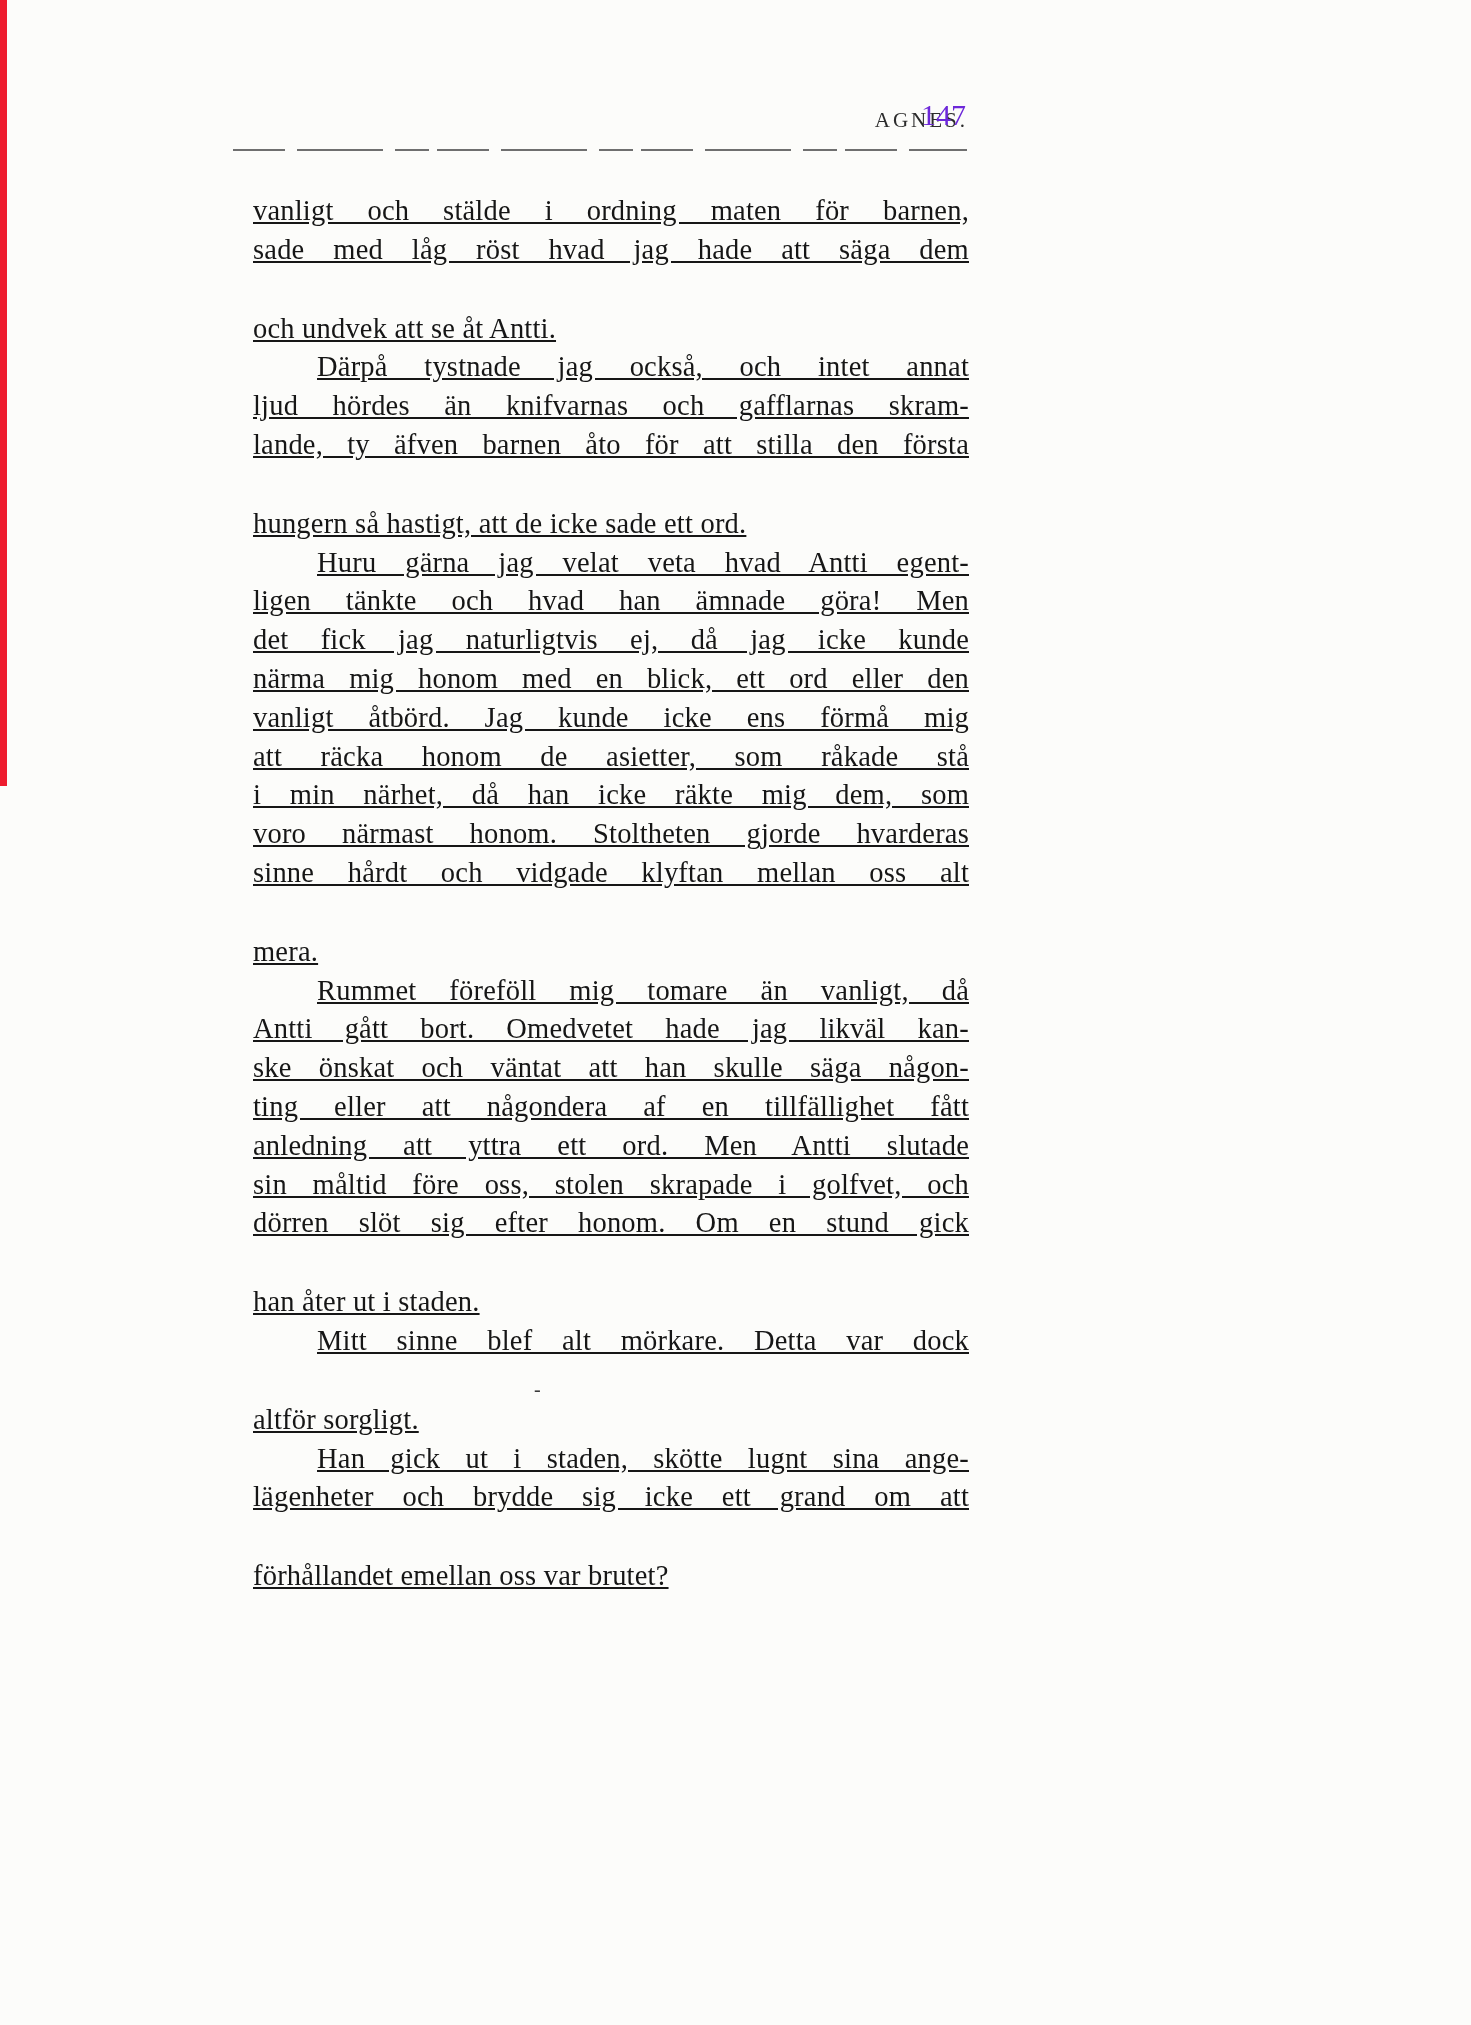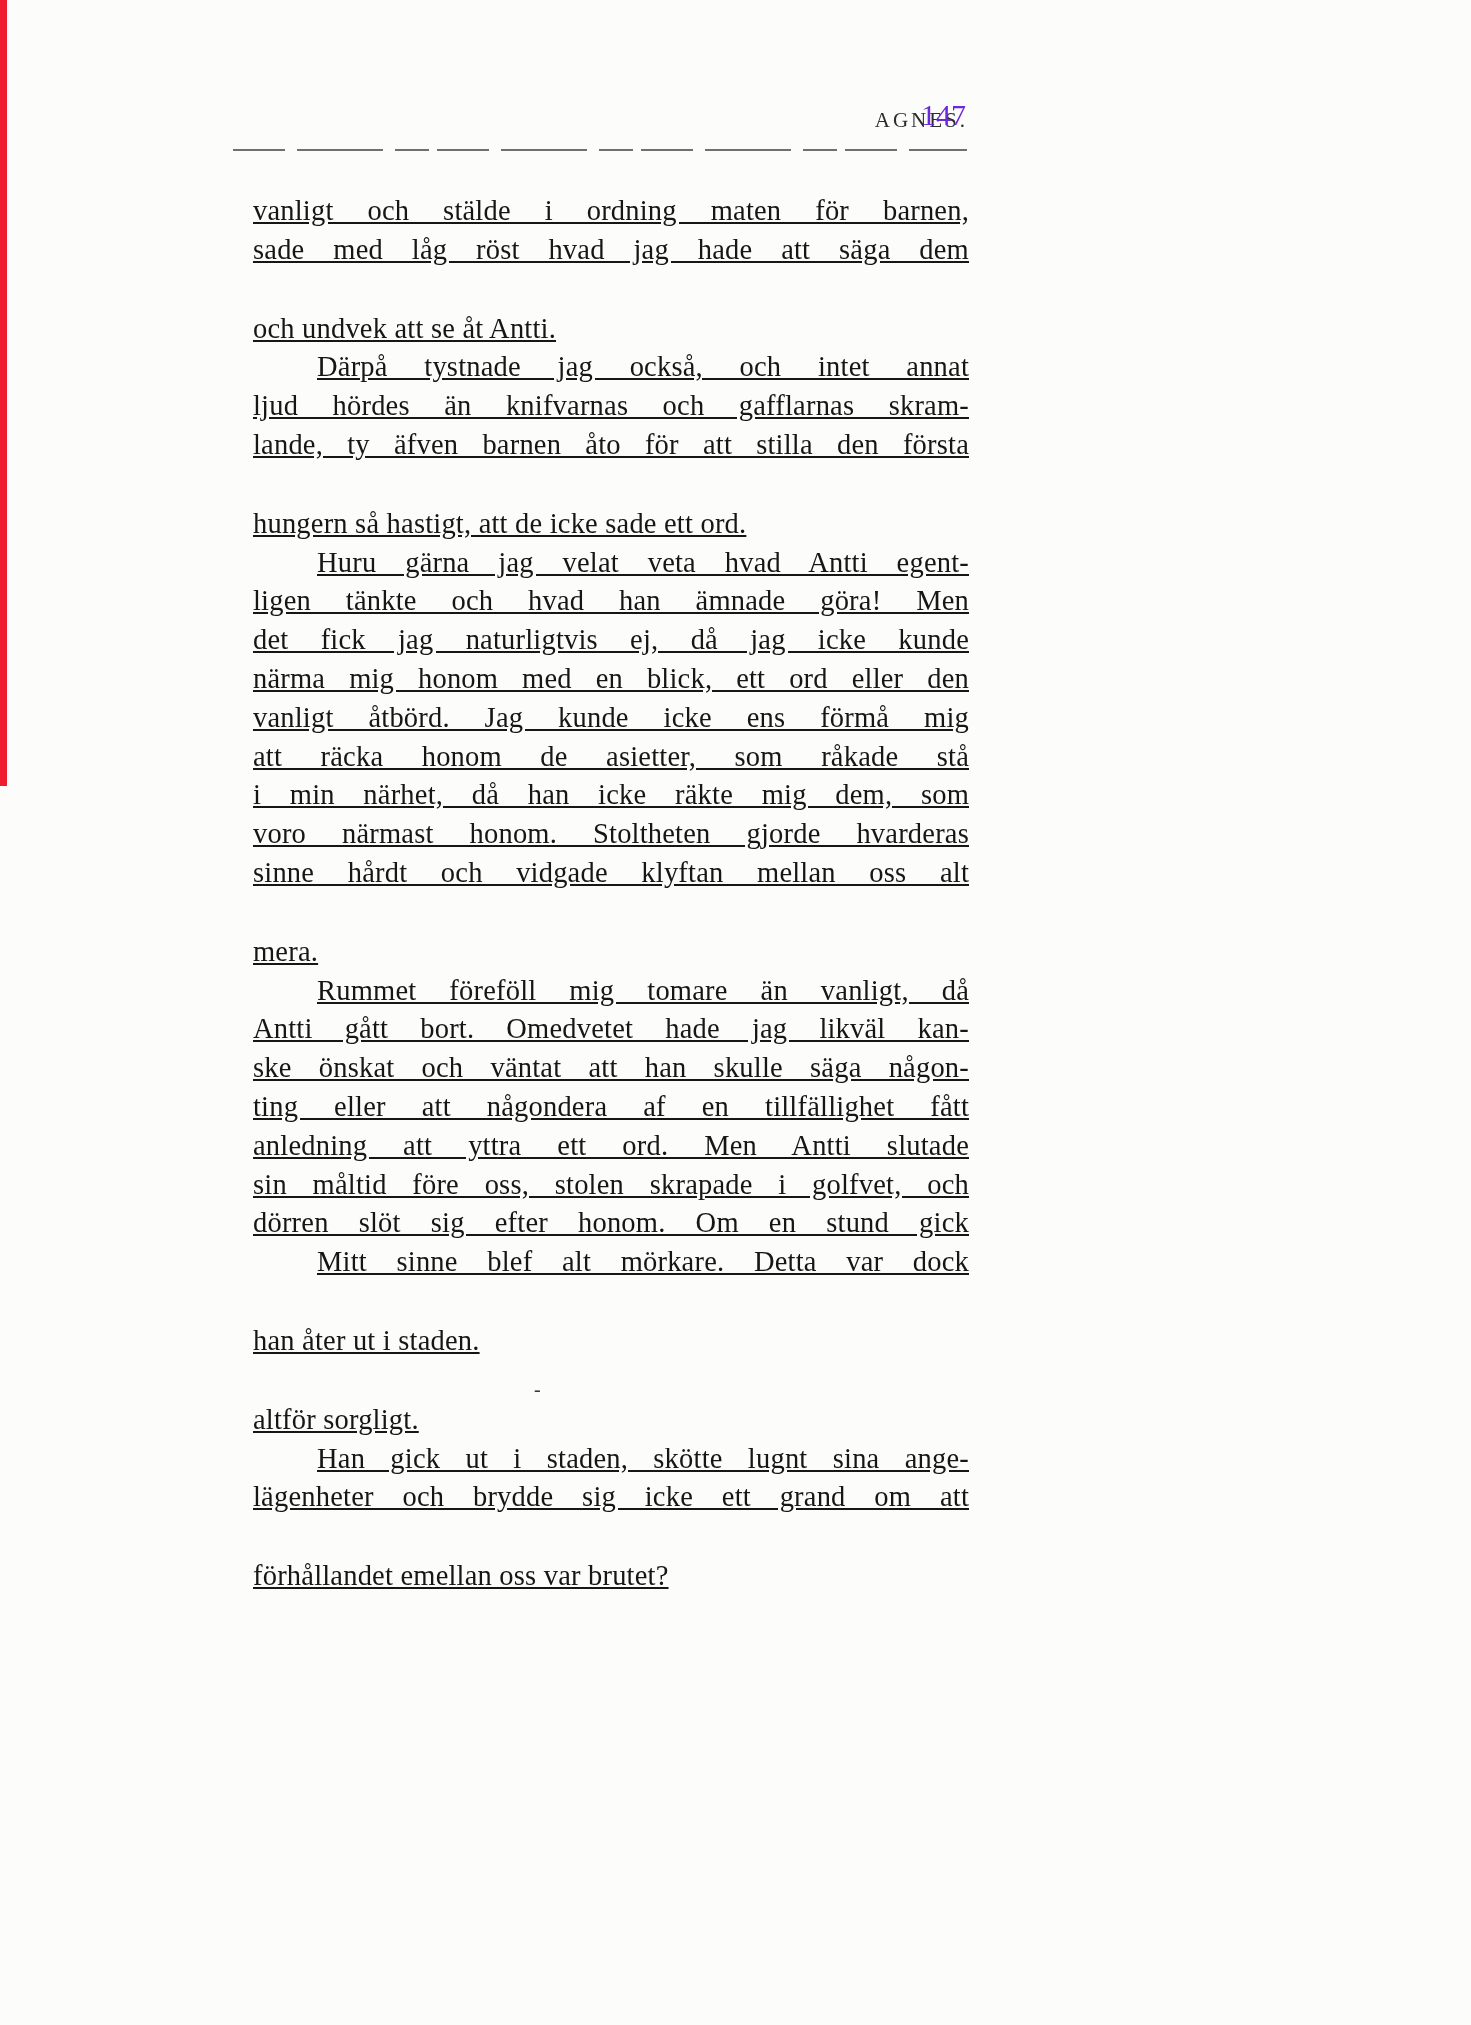--- a/index.html
+++ b/index.html
@@ -127,22 +127,22 @@
       <div class="line">voro närmast honom. Stoltheten gjorde hvarderas</div>
       <div class="line">sinne hårdt och vidgade klyftan mellan oss alt</div>
       <div class="line last">mera.</div>
       <div class="line indent">Rummet föreföll mig tomare än vanligt, då</div>
       <div class="line">Antti gått bort. Omedvetet hade jag likväl kan-</div>
       <div class="line">ske önskat och väntat att han skulle säga någon-</div>
       <div class="line">ting eller att någondera af en tillfällighet fått</div>
       <div class="line">anledning att yttra ett ord. Men Antti slutade</div>
       <div class="line">sin måltid före oss, stolen skrapade i golfvet, och</div>
       <div class="line">dörren slöt sig efter honom. Om en stund gick</div>
+      <div class="line last">han åter ut i staden.</div>
       <div class="line indent">Mitt sinne blef alt mörkare. Detta var dock</div>
-      <div class="line last">han åter ut i staden.</div>
       <div class="line last">altför sorgligt.</div>
       <div class="line indent">Han gick ut i staden, skötte lugnt sina ange-</div>
       <div class="line">lägenheter och brydde sig icke ett grand om att</div>
       <div class="line last">förhållandet emellan oss var brutet?</div>
     </div>
 
   <div class="end-mark">-</div>
 
 </div>
 

